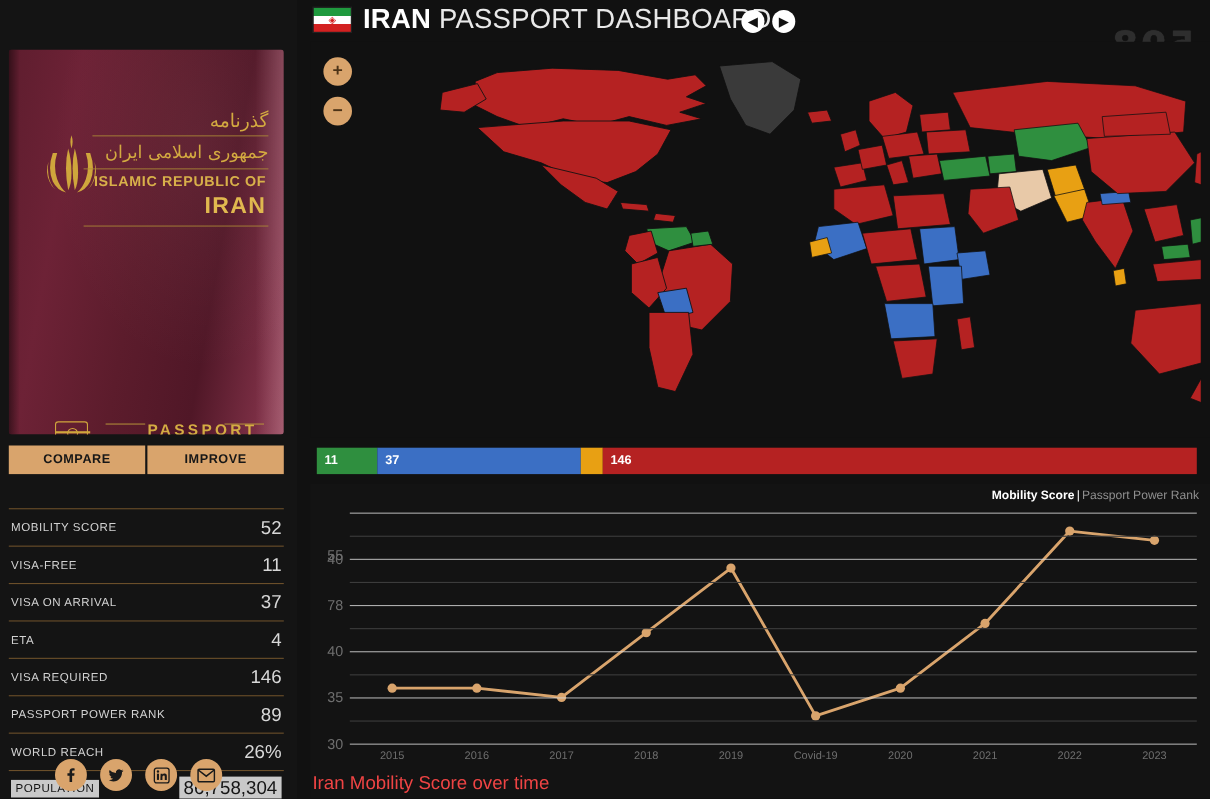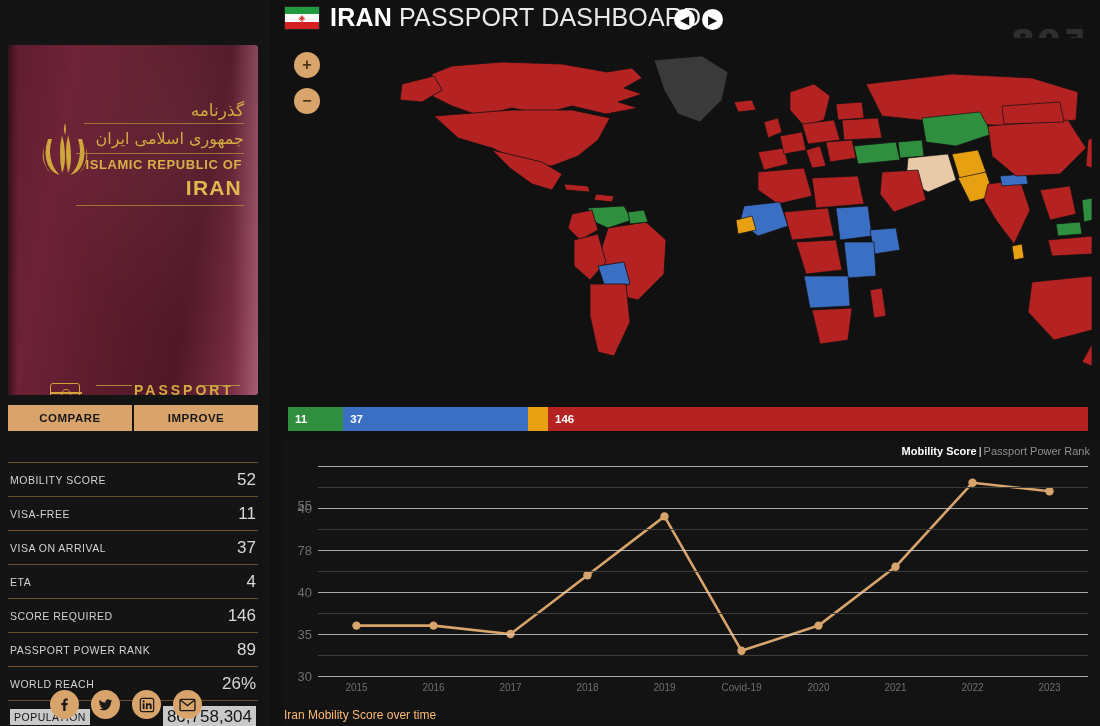--- a/index.html
+++ b/index.html
@@ -166,21 +166,21 @@
     position:absolute; right: 100%; margin-right: 6px; transform: translateY(-50%);
     color:#6e6e6e; font-size: 13px;
   }
   .gridline { position:absolute; left: 0; width: 100%; height:1px; background:#d8d8d8; opacity:.78; }
   .gridline.minor { background:#3c3c3c; opacity:1; }
   .xlab {
     position:absolute; top: 216px; transform: translateX(-50%);
     color:#6e6e6e; font-size: 10px;
   }
   .caption {
-    position:absolute; left: 2px; bottom: 4px; color:#fdba74; font-size: 12px;
+    position:absolute; left: 2px; bottom: 4px; color:#ef4444; font-size: 17px;
   }
 </style>
 </head>
 <body>
 
 <div class="page">
 
   <div class="sidebar">
 
     <div class="passport-card">
@@ -230,21 +230,21 @@
         </div>
         <div class="stat-row">
           <span class="stat-label">VISA ON ARRIVAL</span>
           <span class="stat-value">37</span>
         </div>
         <div class="stat-row">
           <span class="stat-label">ETA</span>
           <span class="stat-value">4</span>
         </div>
         <div class="stat-row">
-          <span class="stat-label">SCORE REQUIRED</span>
+          <span class="stat-label">VISA REQUIRED</span>
           <span class="stat-value">146</span>
         </div>
         <div class="stat-row">
           <span class="stat-label">PASSPORT POWER RANK</span>
           <span class="stat-value">89</span>
         </div>
         <div class="stat-row">
           <span class="stat-label">WORLD REACH</span>
           <span class="stat-value">26%</span>
         </div>

